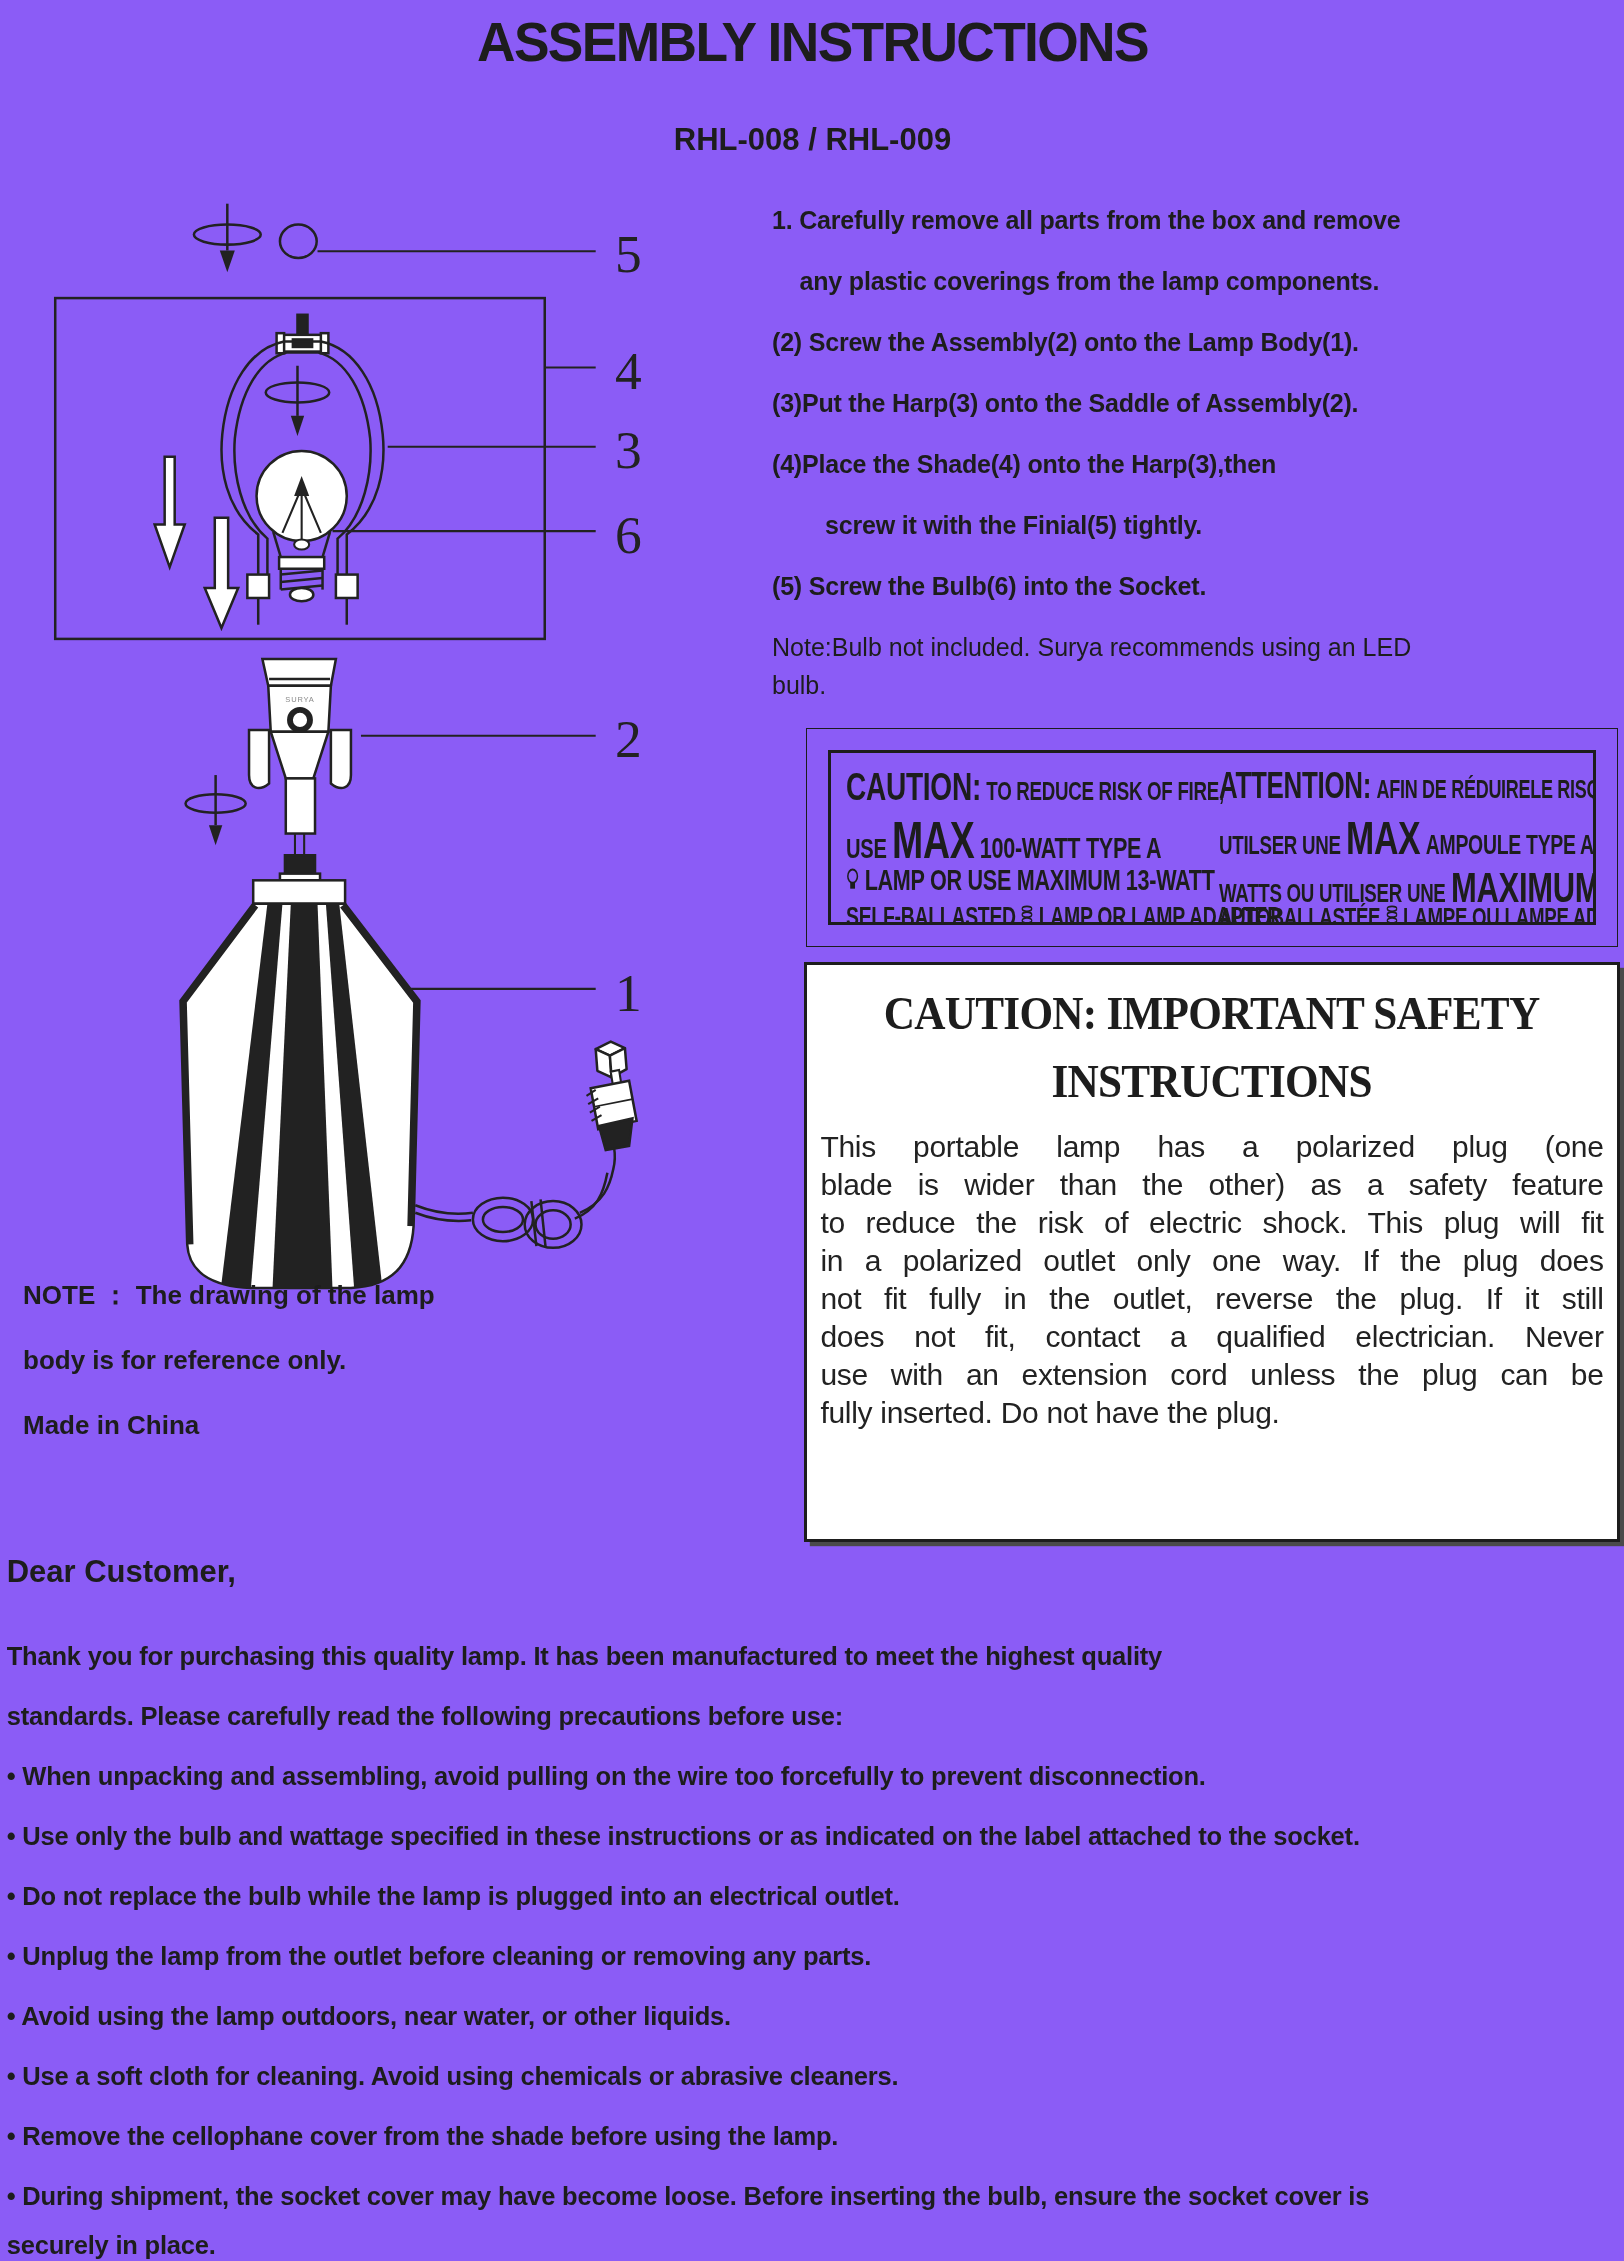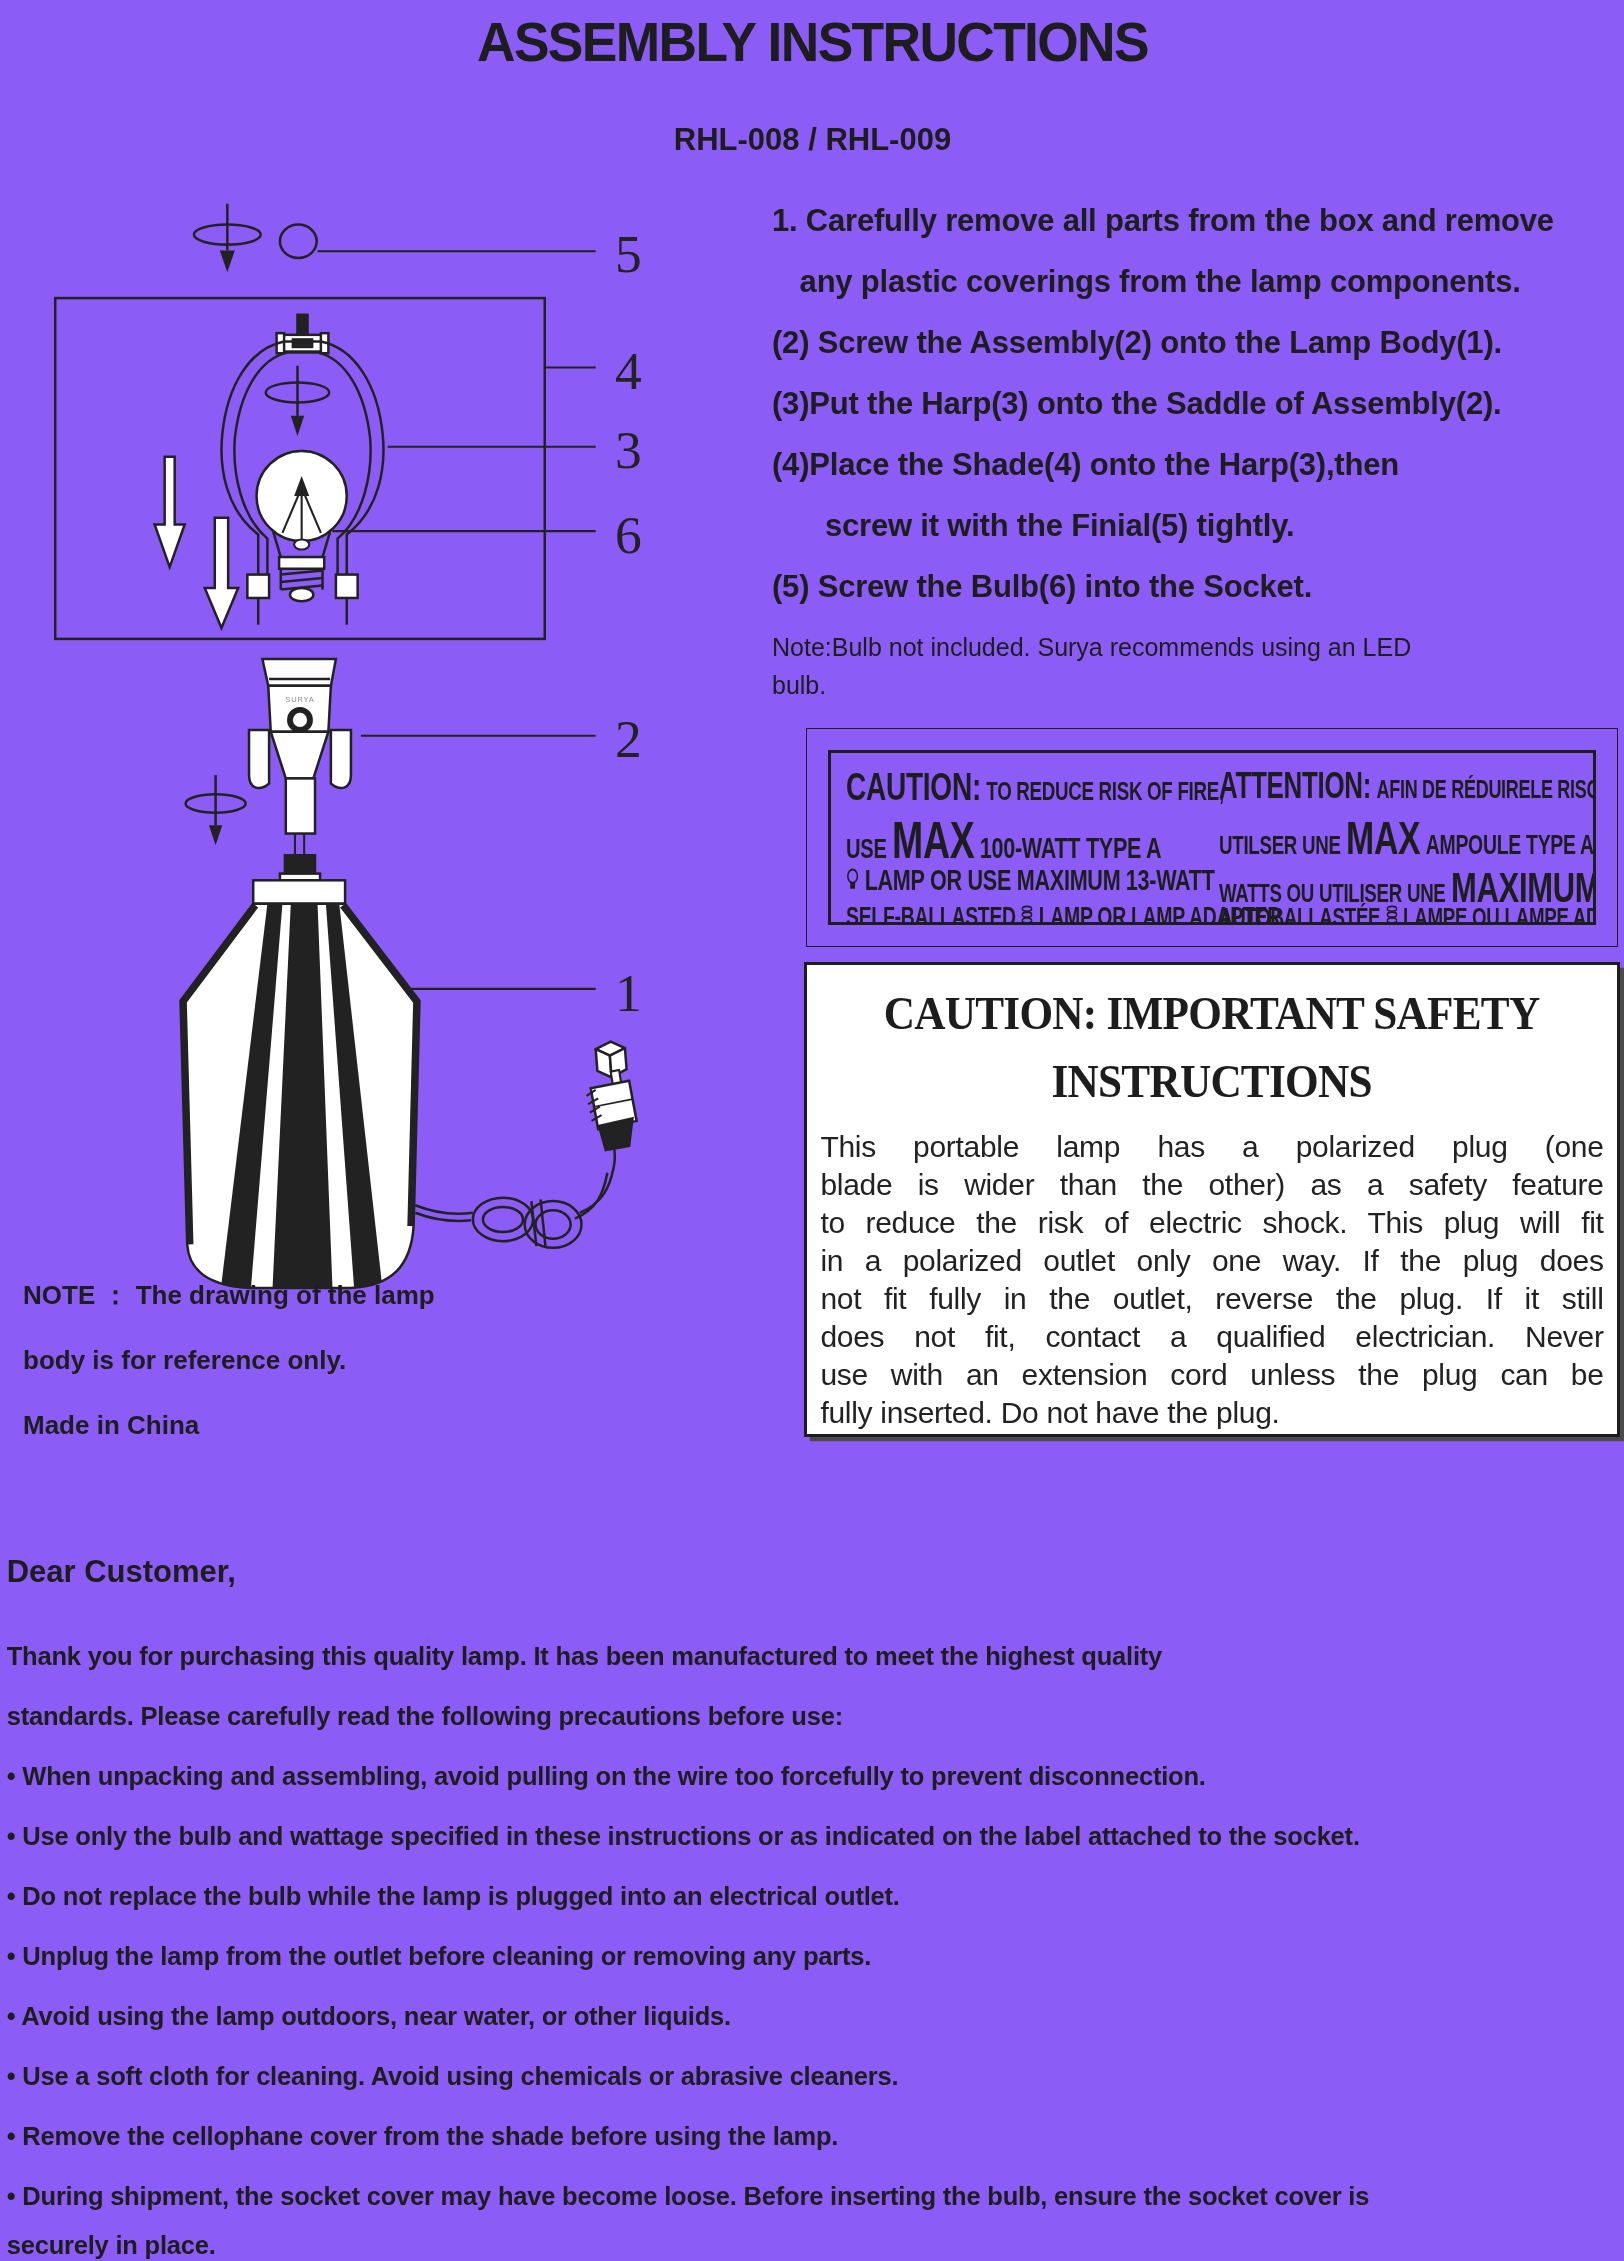--- a/index.html
+++ b/index.html
@@ -7,21 +7,21 @@
         font-family:"Liberation Sans", sans-serif;color:#1d1d1d;}
   .abs{position:absolute;}
 
   
   #main-title{left:0;right:0;top:10px;text-align:center;font-size:55px;font-weight:bold;
               letter-spacing:-1.7px;transform:scaleX(0.97);}
   #sub-title{left:0;right:0;top:122px;text-align:center;font-size:31px;font-weight:bold;}
 
   
   #steps{left:772px;top:190px;width:848px;}
-  .instr-line{height:61px;display:flex;align-items:center;font-size:31px;font-weight:bold;
+  .instr-line{height:61px;display:flex;align-items:center;font-size:25px;font-weight:bold;
               white-space:nowrap;letter-spacing:-0.2px;}
   .indent-a{padding-left:27.6px;}
   .indent-b{padding-left:53px;}
   .note-line{height:38px;display:flex;align-items:center;font-size:25px;font-weight:normal;white-space:nowrap;}
 
   
   #ul-label{left:806px;top:728px;width:812px;height:219px;border:1.7px solid #1d1d1d;
             box-sizing:border-box;padding:21px;}
   #ul-inner{width:100%;height:100%;border:3.3px solid #1d1d1d;box-sizing:border-box;position:relative;
             overflow:hidden;}
@@ -32,21 +32,21 @@
   .h-big{font-size:39px;}
   .h-big2{font-size:36px;}
   .t31{font-size:26px;} .t30{font-size:25px;} .t34{font-size:28px;} .t36{font-size:30px;}
   .t32{font-size:27px;} .t26{font-size:22px;} .t25{font-size:21px;}
   .max-big{font-size:52px;} .max-big2{font-size:47px;} .max-big3{font-size:43px;}
   .cert{font-size:23.4px;font-weight:900;}
   .r1{height:45px;} .r2{height:53px;} .r3{height:38px;} .r4{height:33px;} .r5{height:30px;}
   .mini-icon{position:relative;top:2.5px;}
 
   
-  #safety-box{left:804px;top:962px;width:816px;height:475px;border:3.3px solid #1d1d1d;
+  #safety-box{left:804px;top:962px;width:816px;height:580px;border:3.3px solid #1d1d1d;
               box-sizing:border-box;box-shadow:5px 5px 0 -0.8px #4a4a4a;background:#fff;padding:15px 13.4px 0 13.4px;}
   .safety-title{text-align:center;font-family:"Liberation Serif", serif;font-weight:bold;
                 font-size:46px;line-height:68px;transform:scaleX(0.94);letter-spacing:-0.8px;}
   #safety-body{margin-top:11.7px;}
   .sbody-line{font-size:30px;line-height:38px;text-align:justify;text-align-last:justify;
               letter-spacing:-0.3px;color:#222;}
   .sbody-line.last{text-align-last:left;}
 
   
   #note-block{left:23px;top:1263px;}

